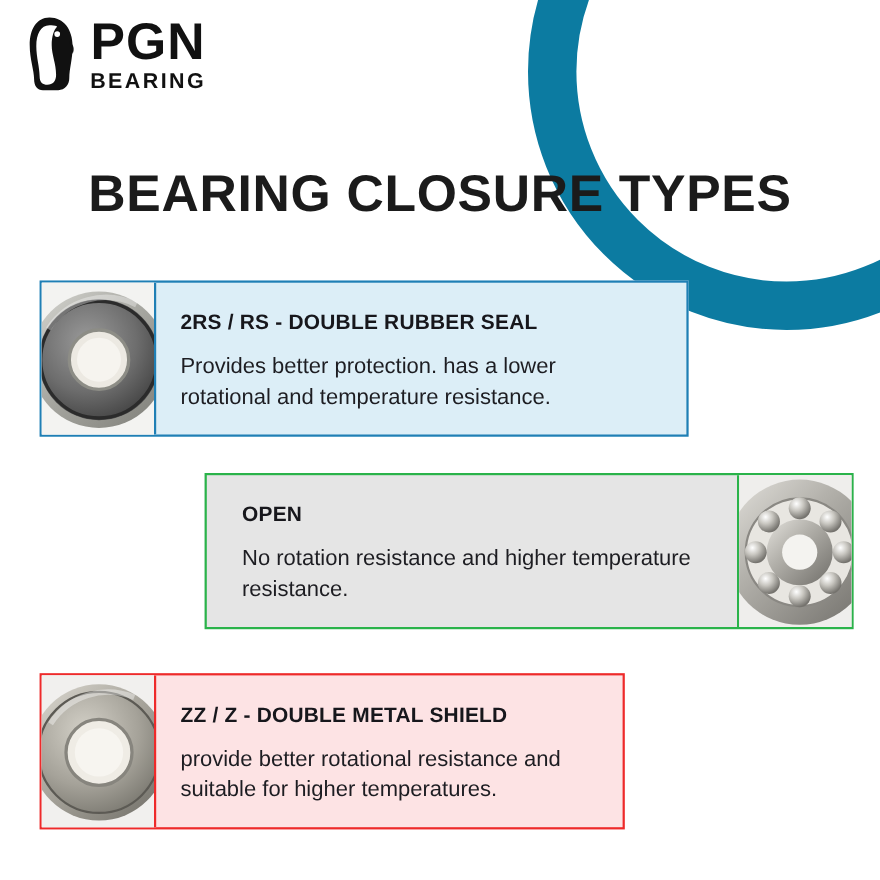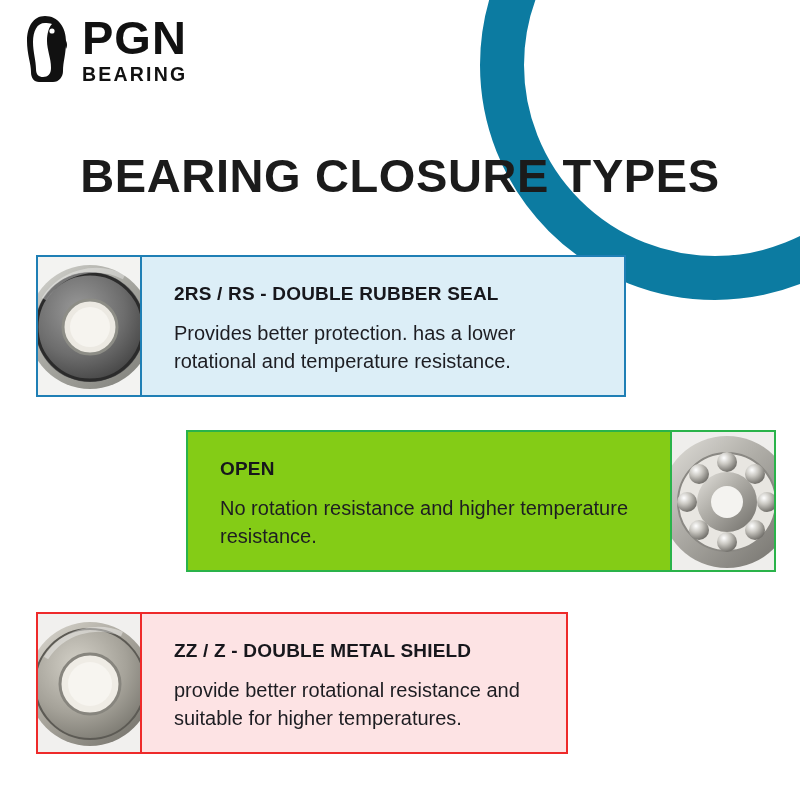--- a/index.html
+++ b/index.html
@@ -37,20 +37,21 @@
   }
 
   
   .logo {
     position: absolute;
     left: 22px;
     top: 14px;
     display: flex;
     align-items: center;
     gap: 14px;
+    text-align: center;
   }
   .logo-mark { width: 46px; height: 70px; display: block; }
   .logo-text { line-height: 1; }
   .logo-pgn {
     font-size: 47px;
     font-weight: bold;
     letter-spacing: 1px;
     color: #111111;
     font-family: "Liberation Sans", sans-serif;
   }
@@ -78,38 +79,38 @@
 
   
   .row {
     position: absolute;
     display: flex;
     height: 142px;
     border-width: 2px;
     border-style: solid;
   }
   .row-1 { left: 36px;  top: 255px;  width: 590px; border-color: #1f7fb5; background: #dceef7; }
-  .row-2 { left: 186px; top: 430px;  width: 590px; border-color: #2ab34a; background: #84cc16; }
+  .row-2 { left: 186px; top: 430px;  width: 590px; border-color: #2ab34a; background: #e5e5e5; }
   .row-3 { left: 36px;  top: 612px;  width: 532px; border-color: #ee2a2a; background: #fde3e4; }
 
   .row .img-cell {
     width: 104px;
     min-width: 104px;
     height: 100%;
     overflow: hidden;
     position: relative;
     background: #f2f2f2;
   }
   .row-1 .img-cell { border-right: 2px solid #1f7fb5; }
   .row-3 .img-cell { border-right: 2px solid #ee2a2a; }
   .row-2 .img-cell { border-left: 2px solid #2ab34a; order: 2; background: #efefef; }
 
   .row .txt-cell {
     flex: 1;
-    padding: 26px 22px 0 32px;
+    padding: 26px 22px 0 22px;
   }
   .row-2 .txt-cell { order: 1; padding-left: 32px; }
 
   .row-title {
     font-size: 19px;
     font-weight: bold;
     color: #17171c;
     letter-spacing: 0.2px;
     margin-bottom: 14px;
   }

